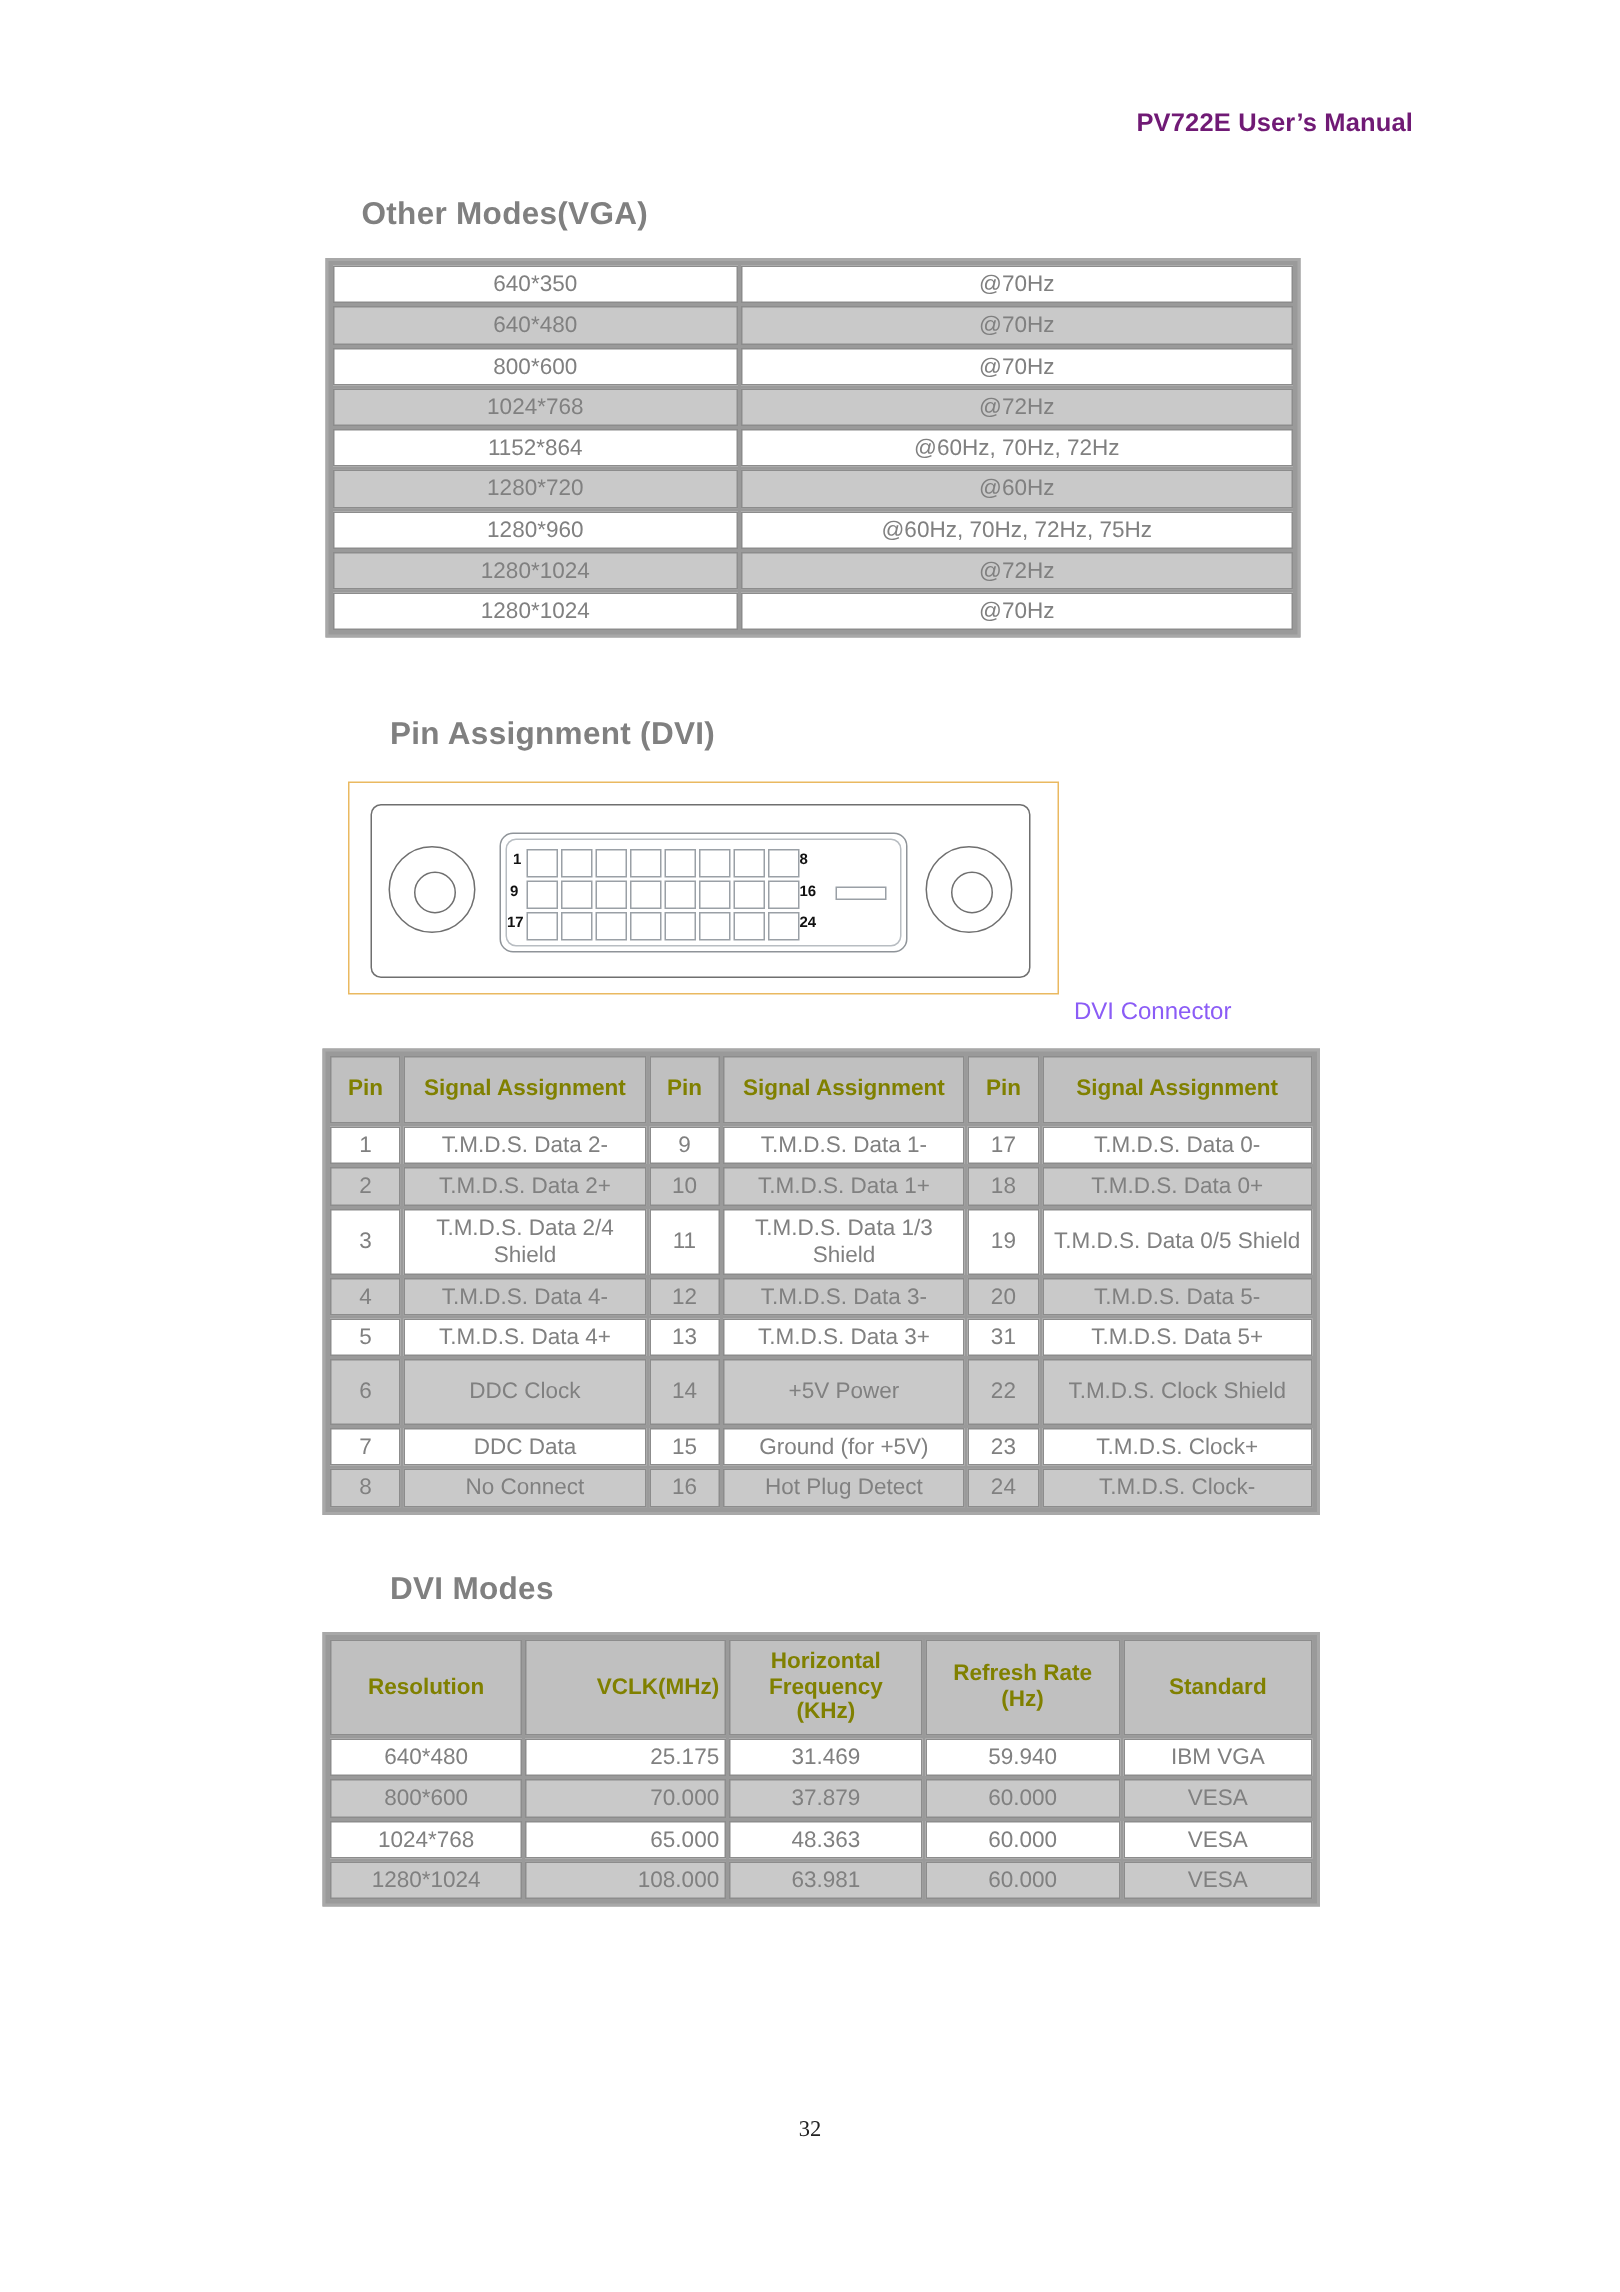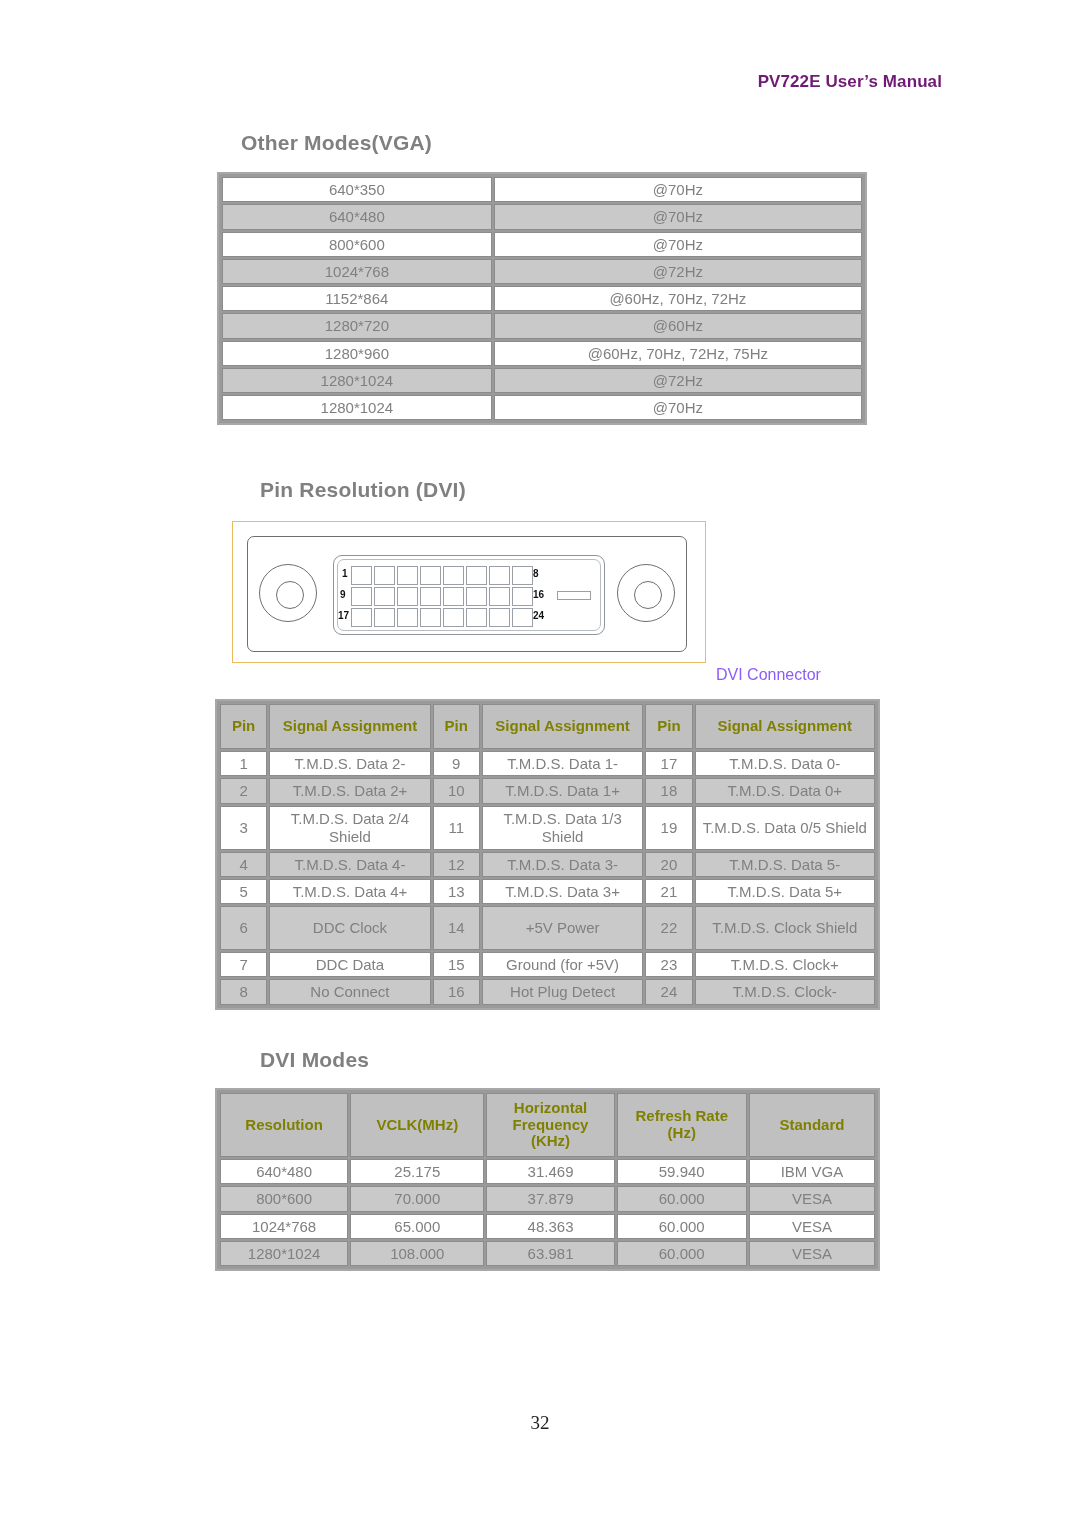--- a/index.html
+++ b/index.html
@@ -179,34 +179,34 @@
   #pin-table td.sig-col { width: 165px; }
   #pin-table td.sig-col-wide { width: 185px; }
   #pin-table tr.tall td { height: 44px; }
   #pin-table tr.hdr-row td { height: 45px; }
 
   
   #dvi-modes-table { top: 1088px; left: 215px; width: 665px; }
   #dvi-modes-table td { height: 25px; }
   #dvi-modes-table tr.hdr-row td { height: 64px; }
   #dvi-modes-table td.c-res { width: 126px; }
-  #dvi-modes-table td.c-vclk { width: 132px; }
+  #dvi-modes-table td.c-vclk { width: 132px; text-align: right; }
   #dvi-modes-table td.c-hf { width: 126px; }
   #dvi-modes-table td.c-rr { width: 128px; }
   #dvi-modes-table td.c-std { width: 124px; }
 
   
   .page-number {
     position: absolute;
     top: 1412px;
     left: 0;
     width: 1080px;
     text-align: center;
     font-family: "Liberation Serif", serif;
-    font-size: 19px;
+    font-size: 15px;
     color: #222222;
   }
 </style>
 </head>
 <body>
 
 <div class="page">
 
   <div class="doc-header">PV722E User’s Manual</div>
 
@@ -246,21 +246,21 @@
         <td class="res">1280*1024</td>
         <td class="freq">@72Hz</td>
       </tr>
       <tr>
         <td class="res">1280*1024</td>
         <td class="freq">@70Hz</td>
       </tr>
     </tbody>
   </table>
 
-  <div class="section-heading h-pin">Pin Resolution (DVI)</div>
+  <div class="section-heading h-pin">Pin Assignment (DVI)</div>
 
   <div class="figure-frame">
     <div class="conn-flange">
       <div class="screw left"></div>
       <div class="screw right"></div>
 
       <div class="shroud">
         <div class="shroud-inner"></div>
 
         <div class="pin-grid">
@@ -344,21 +344,21 @@
         <td class="pin-col">12</td>
         <td class="sig-col">T.M.D.S. Data 3-</td>
         <td class="pin-col">20</td>
         <td class="sig-col-wide">T.M.D.S. Data 5-</td>
       </tr>
       <tr>
         <td class="pin-col">5</td>
         <td class="sig-col">T.M.D.S. Data 4+</td>
         <td class="pin-col">13</td>
         <td class="sig-col">T.M.D.S. Data 3+</td>
-        <td class="pin-col">21</td>
+        <td class="pin-col">31</td>
         <td class="sig-col-wide">T.M.D.S. Data 5+</td>
       </tr>
       <tr class="alt tall">
         <td class="pin-col">6</td>
         <td class="sig-col">DDC Clock</td>
         <td class="pin-col">14</td>
         <td class="sig-col">+5V Power</td>
         <td class="pin-col">22</td>
         <td class="sig-col-wide">T.M.D.S. Clock Shield</td>
       </tr>

